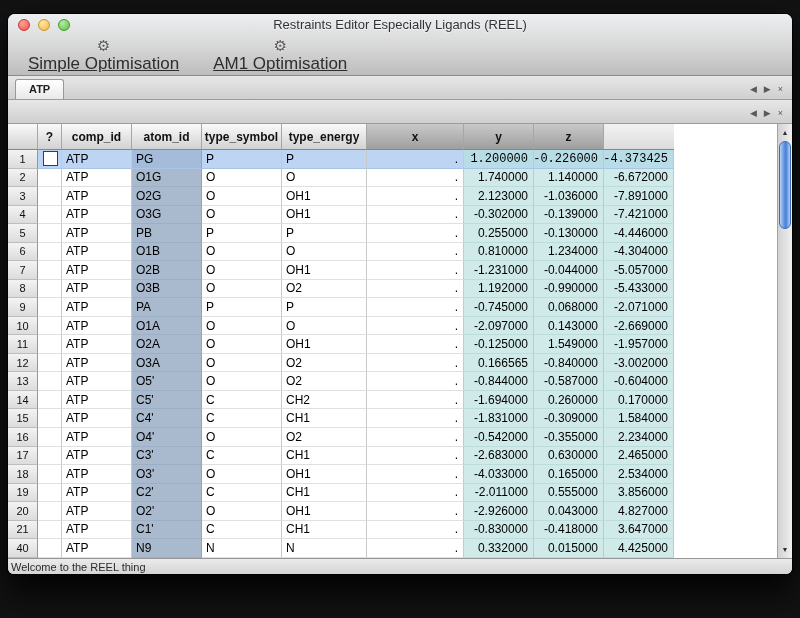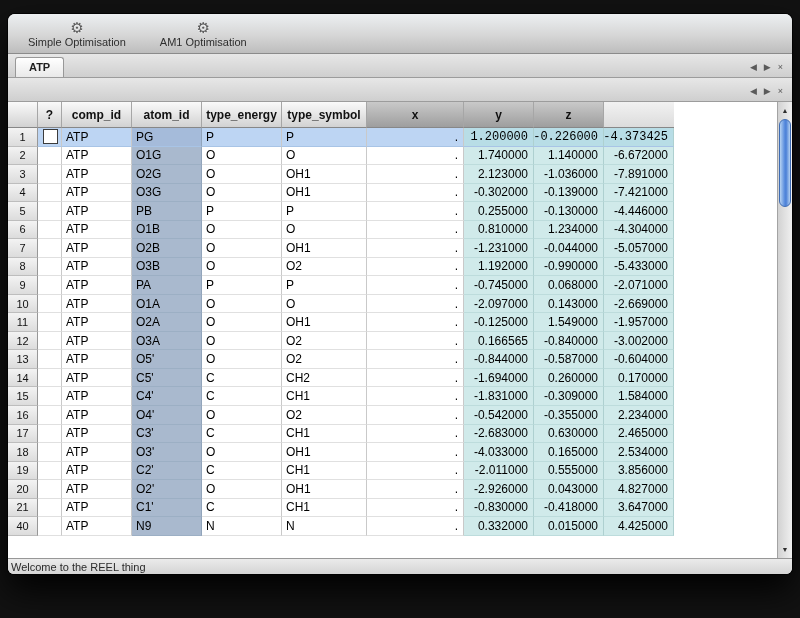--- a/index.html
+++ b/index.html
@@ -19,21 +19,21 @@
   .title { text-align:center; line-height:22px; font-size:13px; color:#333; text-shadow:0 1px 0 rgba(255,255,255,0.55); }
   .lights { position:absolute; left:10px; top:5px; display:flex; gap:8px; }
   .light { width:12px; height:12px; border-radius:50%; border:1px solid rgba(0,0,0,0.3); }
   .light.red { background:radial-gradient(circle at 35% 30%, #ffa49c, #ee4f44); border-color:#c23b33; }
   .light.yellow { background:radial-gradient(circle at 35% 30%, #ffe9a8, #f2b53a); border-color:#c9932a; }
   .light.green { background:radial-gradient(circle at 35% 30%, #b5eda0, #59c042); border-color:#43972f; }
 
   .toolbar { height:39px; display:flex; align-items:center; padding-left:14px; gap:22px; }
   .tbitem { display:flex; flex-direction:column; align-items:center; justify-content:center; gap:0px; padding:1px 6px; border-radius:4px; }
   .tbicon { font-size:15px; line-height:16px; color:#5c5c5c; text-shadow:0 1px 0 rgba(255,255,255,0.6); }
-  .tblabel { font-size:11px; color:#2e2e2e; }
+  .tblabel { font-size:17px; color:#2e2e2e;text-decoration:underline; }
 
   
   .tabstrip { height:24px; background:linear-gradient(#e7e7e7,#cfcfcf); border-bottom:1px solid #9c9c9c; display:flex; align-items:flex-end; padding-left:7px; }
   .tabs { display:flex; align-items:flex-end; }
   .tab { height:20px; line-height:19px; padding:0 13px; font-size:11px; color:#222;
          background:linear-gradient(#e3e3e3,#cacaca); border:1px solid #989898; border-bottom:none;
          border-radius:3px 3px 0 0; margin-right:3px; }
   .tab.active { background:linear-gradient(#ffffff,#e9e9e9); font-weight:bold; }
   .tabnav { margin-left:auto; display:flex; align-items:center; gap:7px; padding:0 9px 5px 0; }
   .navbtn { font-size:9px; color:#5a5a5a; line-height:10px; }
@@ -74,20 +74,28 @@
   
   .statusbar { height:16px; background:linear-gradient(#ebebeb,#d4d4d4); border-top:1px solid #979797;
                display:flex; align-items:center; padding-left:3px; font-size:11px; color:#2b2b2b; }
 </style>
 </head>
 <body>
 
 <div class="window">
 
   <div class="chrome">
+    <div class="titlebar">
+      <div class="lights">
+        <div class="light red"></div>
+        <div class="light yellow"></div>
+        <div class="light green"></div>
+      </div>
+      <div class="title">Restraints Editor Especially Ligands (REEL)</div>
+    </div>
     <div class="toolbar">
       <div class="tbitem">
         <span class="tbicon">⚙</span>
         <span class="tblabel">Simple Optimisation</span>
       </div>
       <div class="tbitem">
         <span class="tbicon">⚙</span>
         <span class="tblabel">AM1 Optimisation</span>
       </div>
     </div>
@@ -112,22 +120,22 @@
     </div>
   </div>
 
   <div class="tableregion">
     <div class="tgrid">
       <div class="thead-row" id="header-row">
           <div class="hcell"></div>
           <div class="hcell">?</div>
           <div class="hcell">comp_id</div>
           <div class="hcell">atom_id</div>
+          <div class="hcell">type_symbol</div>
           <div class="hcell">type_energy</div>
-          <div class="hcell">type_symbol</div>
           <div class="hcell hxyz">x</div>
           <div class="hcell hxyz">y</div>
           <div class="hcell hxyz">z</div>
           <div class="hcell hfill"></div>
         </div>
       <div id="table-body">
           <div class="trow selected">
             <div class="rnum">1</div>
             <div class="cell">
               <div class="check-editor"></div>

